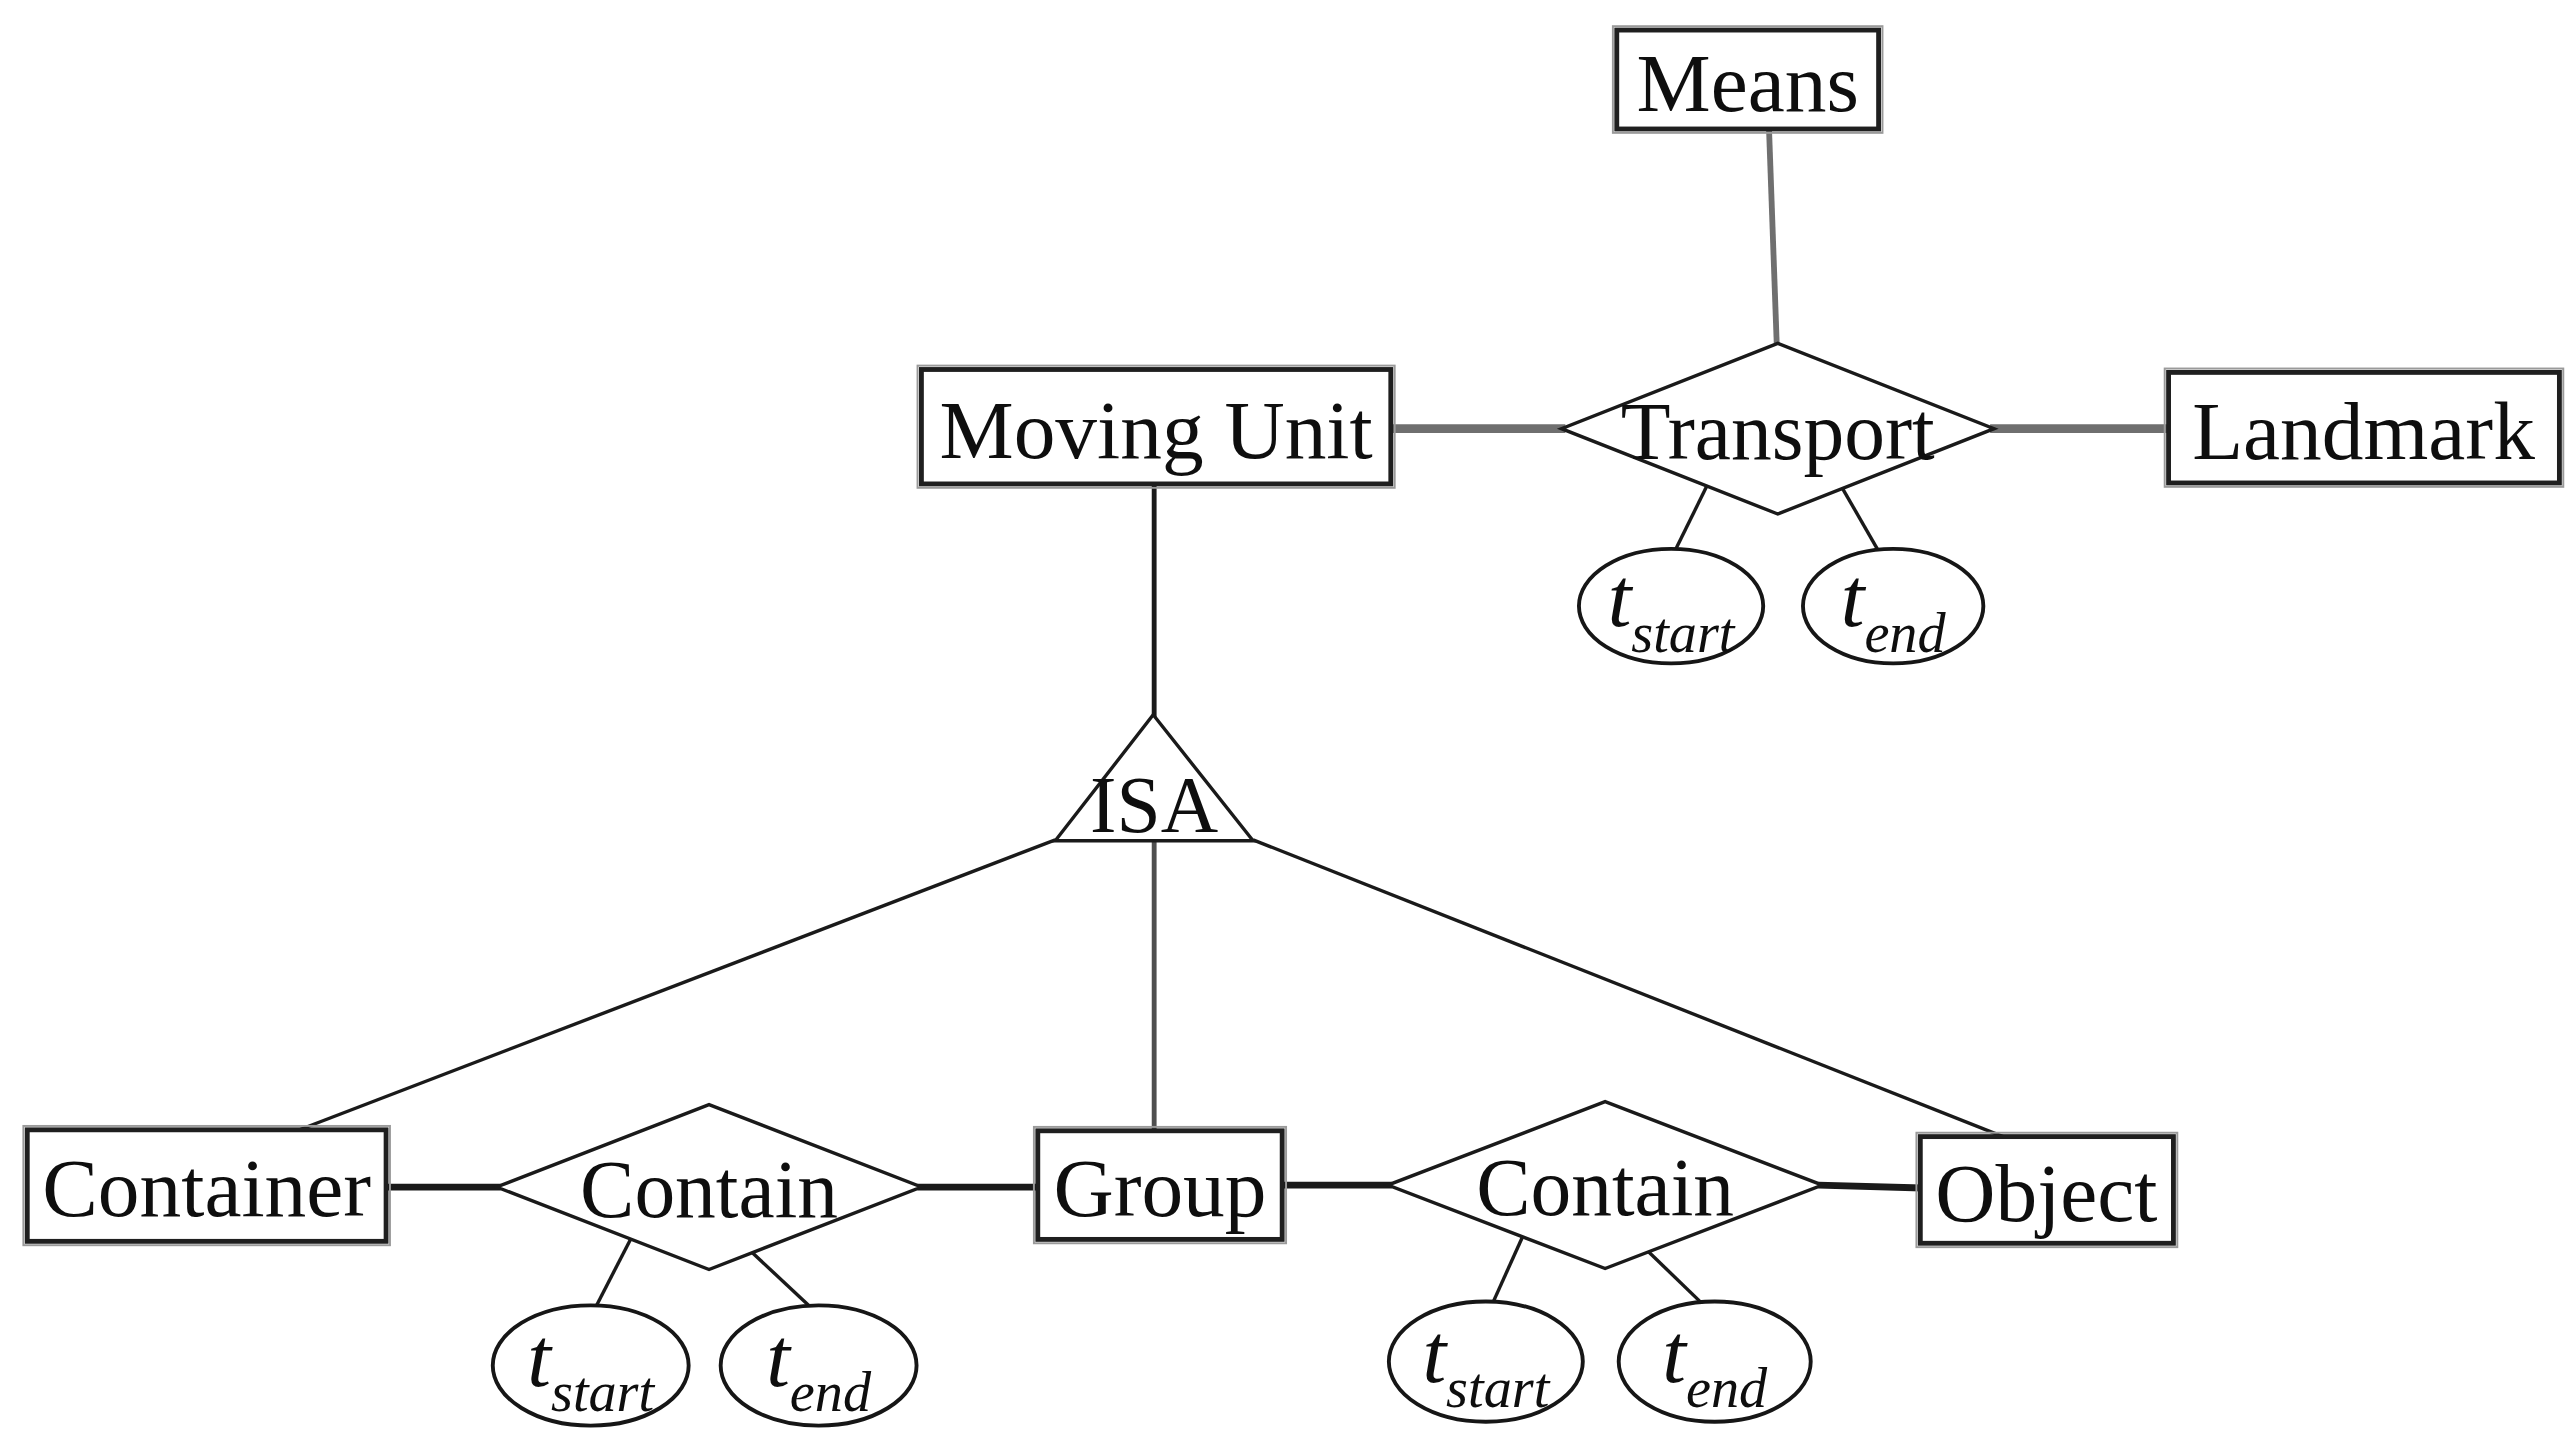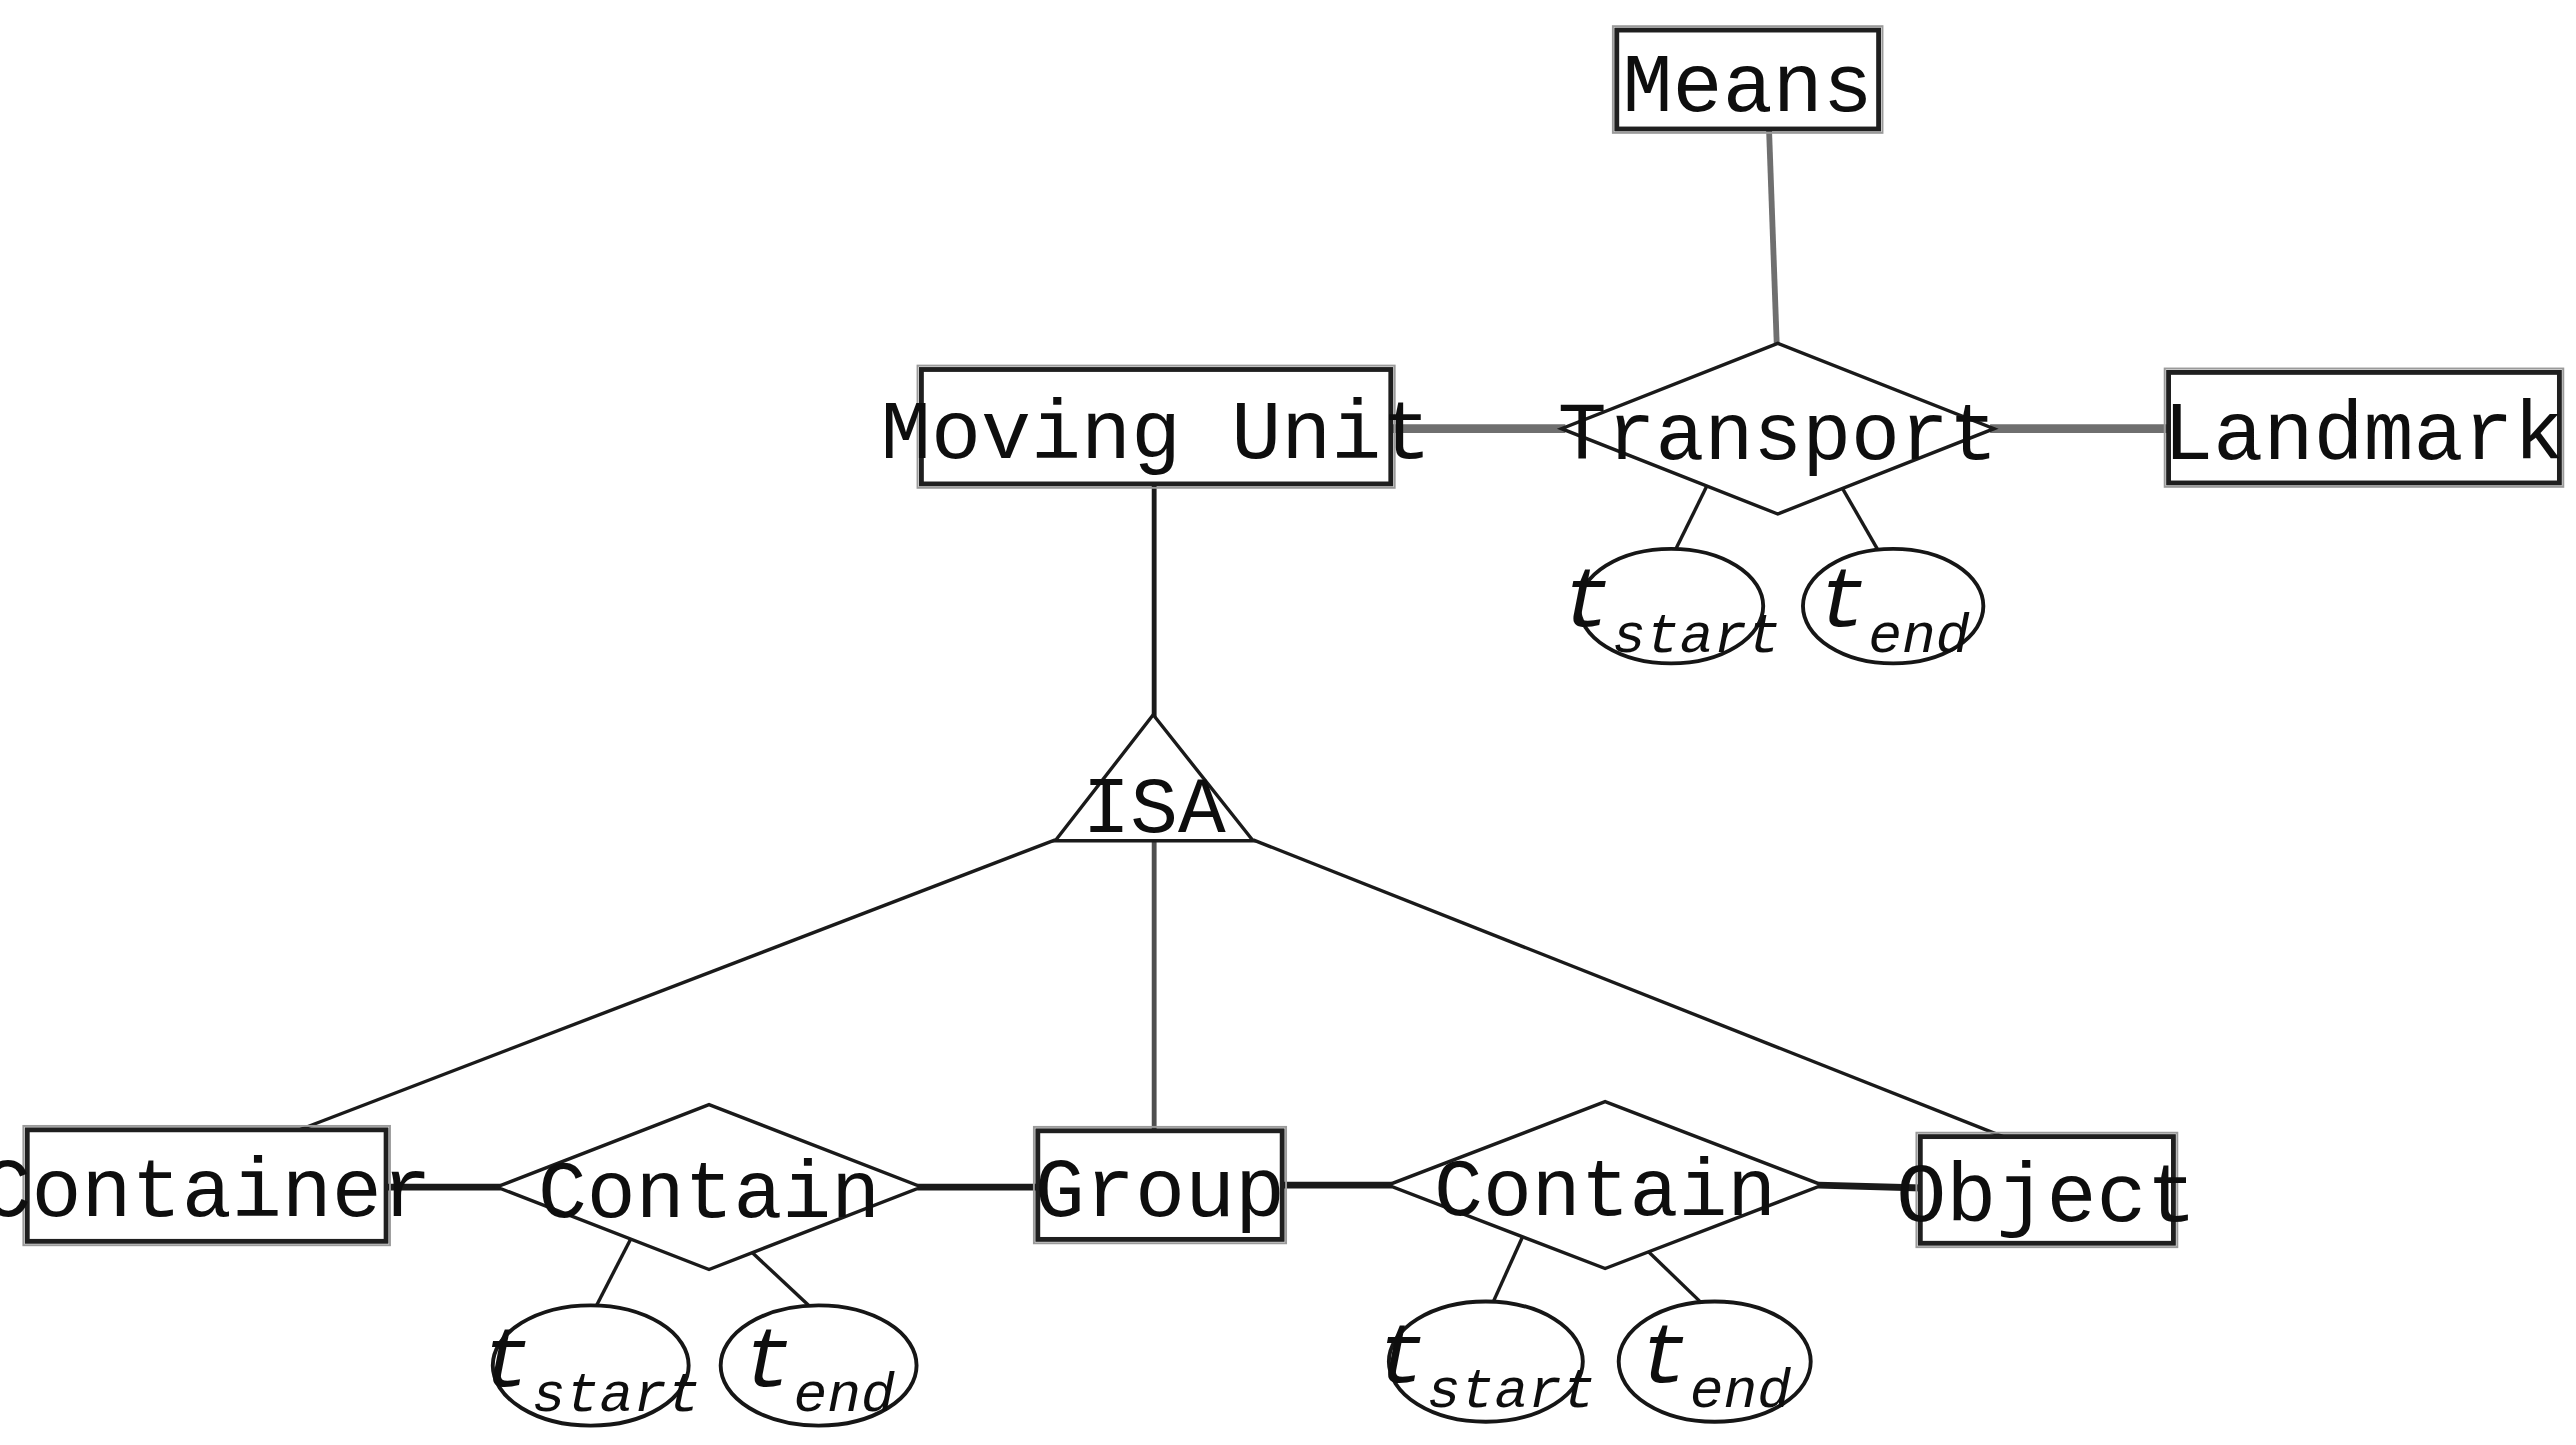--- a/index.html
+++ b/index.html
@@ -9,21 +9,20 @@
   }
   body {
     width: 2576px;
     height: 1445px;
     font-family: "Liberation Serif", "DejaVu Serif", serif;
   }
   #diagram-wrap {
     width: 2576px;
     height: 1108px;
     position: relative;
-    font-family: Liberation Mono, monospace;
   }
   svg { display: block; }
 
   .entity-box {
     fill: #ffffff;
     stroke: #1f1f1f;
     stroke-width: 5;
   }
   .entity-halo {
     fill: none;

